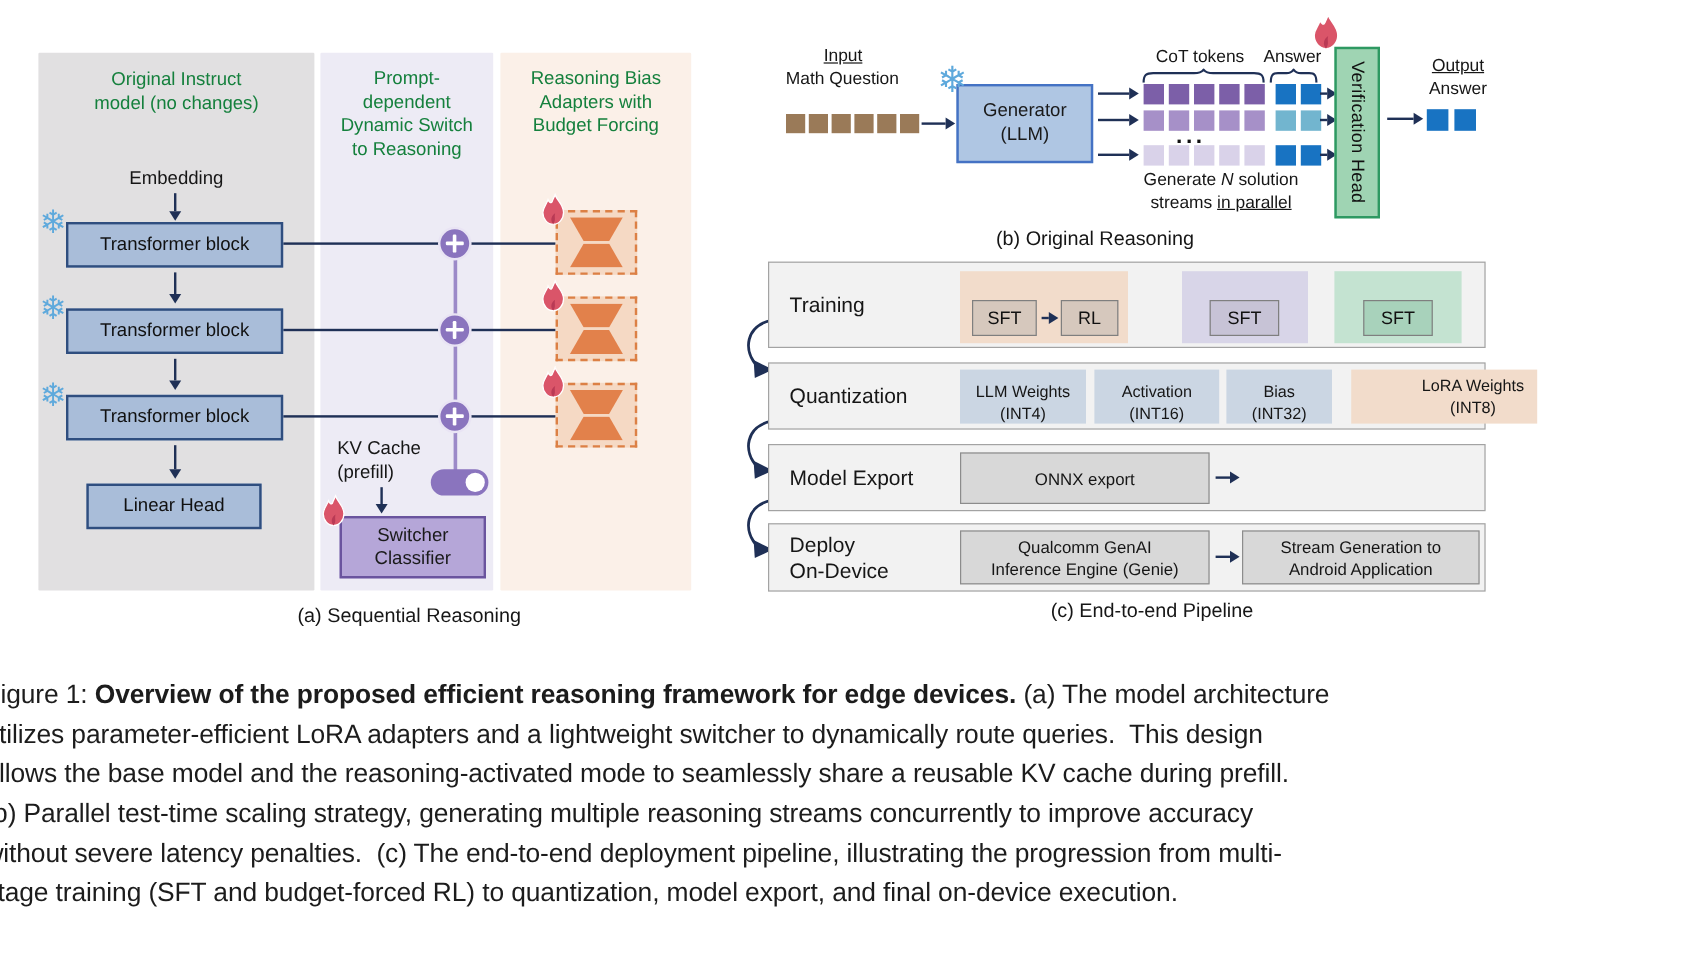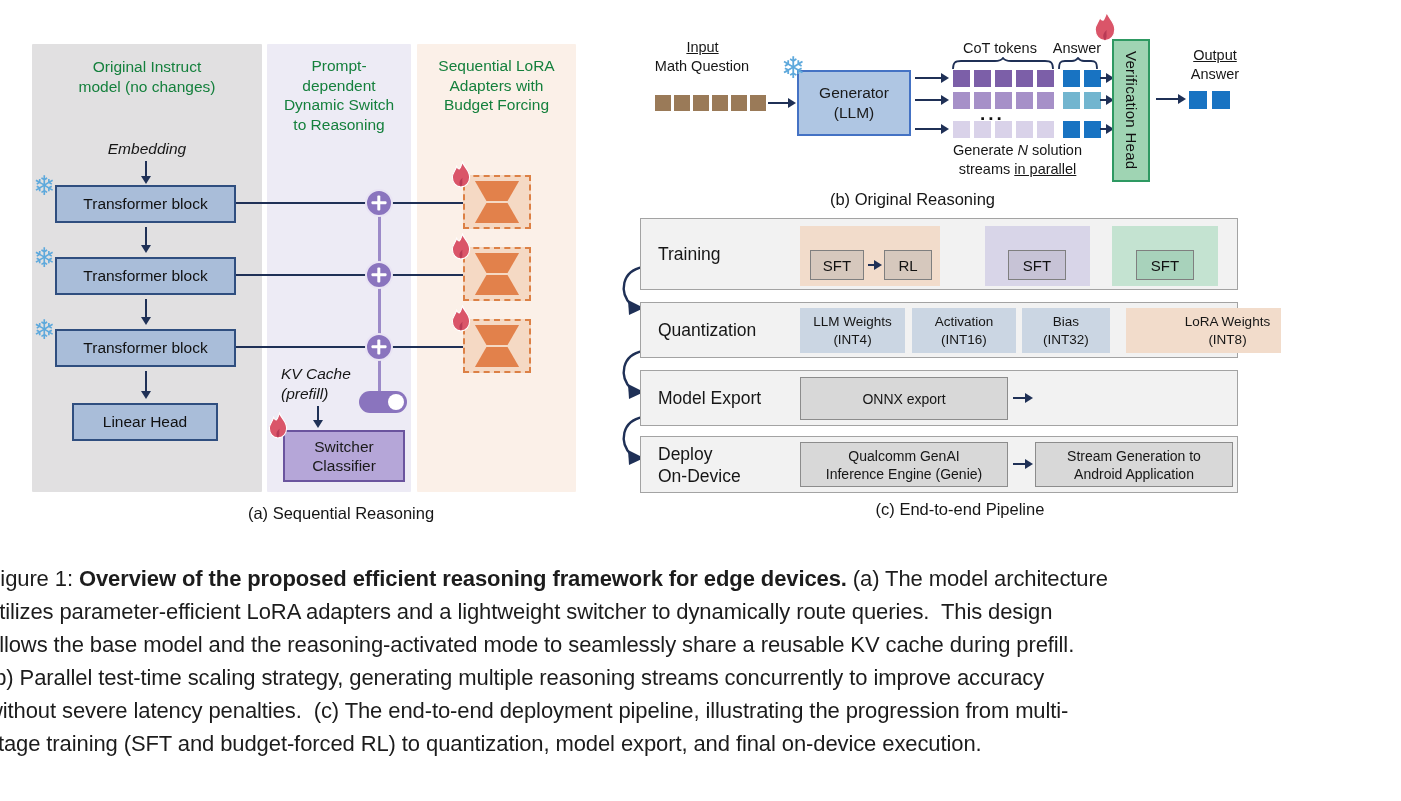--- a/index.html
+++ b/index.html
@@ -6,21 +6,21 @@
   body{font-family:"Liberation Sans","DejaVu Sans",sans-serif;color:#1a1a1a;}
   .page{position:relative;width:1401px;height:801px;overflow:hidden;background:#fff;}
   .abs{position:absolute;}
   .ctr{text-align:center;}
   .bg{border-radius:1px;}
   
   .col-left{background:#e1e0e1;}
   .col-mid{background:#edebf5;}
   .col-right{background:#fbf0e8;}
   .ttl{font-size:15.5px;line-height:19.5px;color:#15803d;}
-  .lbl{font-size:15.5px;color:#161616;font-style:italic;}
+  .lbl{font-size:15.5px;color:#161616;}
   .blk{background:#a9bdd9;border:2px solid #2f4e7f;display:flex;align-items:center;justify-content:center;font-size:15.5px;color:#111;z-index:2;box-sizing:border-box;}
   .switcherbox{background:#b5a6d8;border:2px solid #6a549e;display:flex;flex-direction:column;align-items:center;justify-content:center;font-size:15.5px;line-height:19px;z-index:2;box-sizing:border-box;}
   
   .hline{height:2px;background:#1f3056;z-index:1;}
   .vlinep{width:2.5px;background:#9c8ac8;z-index:1;}
   .harrow{height:2px;background:#1f3056;z-index:2;}
   .harrow::after{content:'';position:absolute;right:-8px;top:-4px;border-left:8px solid #1f3056;border-top:5px solid transparent;border-bottom:5px solid transparent;}
   .varrow{width:2px;background:#1f3056;z-index:2;}
   .varrow::after{content:'';position:absolute;bottom:-8px;left:-4px;border-top:8px solid #1f3056;border-left:5px solid transparent;border-right:5px solid transparent;}
   
@@ -54,21 +54,21 @@
   
   .crow{background:#f2f2f2;border:1.5px solid #a3a3a3;box-sizing:border-box;z-index:1;}
   .rowlbl{font-size:17.5px;color:#161616;line-height:22px;z-index:2;}
   .group{z-index:2;}
   .group-peach{background:#f2dccb;}
   .group-lav{background:#d8d5e8;}
   .group-green{background:#c4e3d1;}
   .grouplbl{font-size:13.5px;color:#161616;text-align:center;}
   .sftbox{border:1px solid #7f7f7f;display:flex;align-items:center;justify-content:center;font-size:15px;color:#111;box-sizing:border-box;z-index:3;}
   .quantbox{display:flex;flex-direction:column;align-items:center;justify-content:center;font-size:13.5px;line-height:17.5px;color:#161616;z-index:2;}
-  .q-blue{background:#cbd6e3;}
+  .q-blue{background:#cbd6e3;justify-content:flex-end;}
   .q-peach{background:#f2dccb;padding-left:48px;}
   .graybox{background:#d8d8d8;border:1px solid #8c8c8c;display:flex;flex-direction:column;align-items:center;justify-content:center;font-size:14px;line-height:18px;color:#161616;box-sizing:border-box;z-index:2;}
   
   .figcap{font-size:22px;line-height:33px;color:#1c1c1c;letter-spacing:-0.1px;}
   .capline{white-space:pre;}
   .dots{font-weight:700;font-size:19px;letter-spacing:3px;color:#111;}
 </style>
 </head>
 <body>
 
@@ -127,21 +127,21 @@
   <svg class="abs flame" style="left:266px;top:412px;" width="24" height="28" viewBox="0 0 22 26">
     <path d="M12.5 1 C13.5 5.5 19 8.5 19 15 C19 20 15.5 24 11 24 C6.5 24 3 20 3 15 C3 11 5.8 9 7 5 C8 7.5 9.6 8.2 10.3 6.2 C11 4.5 11.8 3 12.5 1 Z" fill="#da5569" stroke="#ffffff" stroke-width="1"></path>
     <path d="M11 24 C8.5 21 9.5 17.5 12.5 15.5 C11.5 18.5 13.5 20.5 11 24 Z" fill="#b93a55"></path>
   </svg>
   <div class="abs switcherbox" style="left:283px;top:430px;width:122px;height:52px;">
     <div>Switcher</div>
     <div>Classifier</div>
   </div>
 
   <div class="abs ttl ctr" style="left:417px;top:56px;width:159px;">
-    <div>Sequential LoRA</div>
+    <div>Reasoning Bias</div>
     <div>Adapters with</div>
     <div>Budget Forcing</div>
   </div>
 
   <svg class="abs flame" style="left:449px;top:161px;" width="24" height="28" viewBox="0 0 22 26">
       <path d="M12.5 1 C13.5 5.5 19 8.5 19 15 C19 20 15.5 24 11 24 C6.5 24 3 20 3 15 C3 11 5.8 9 7 5 C8 7.5 9.6 8.2 10.3 6.2 C11 4.5 11.8 3 12.5 1 Z" fill="#da5569" stroke="#ffffff" stroke-width="1"></path>
       <path d="M11 24 C8.5 21 9.5 17.5 12.5 15.5 C11.5 18.5 13.5 20.5 11 24 Z" fill="#b93a55"></path>
     </svg>
   <div class="abs adapter" style="left:463px;top:175px;">
       <div class="trap-top"></div>

